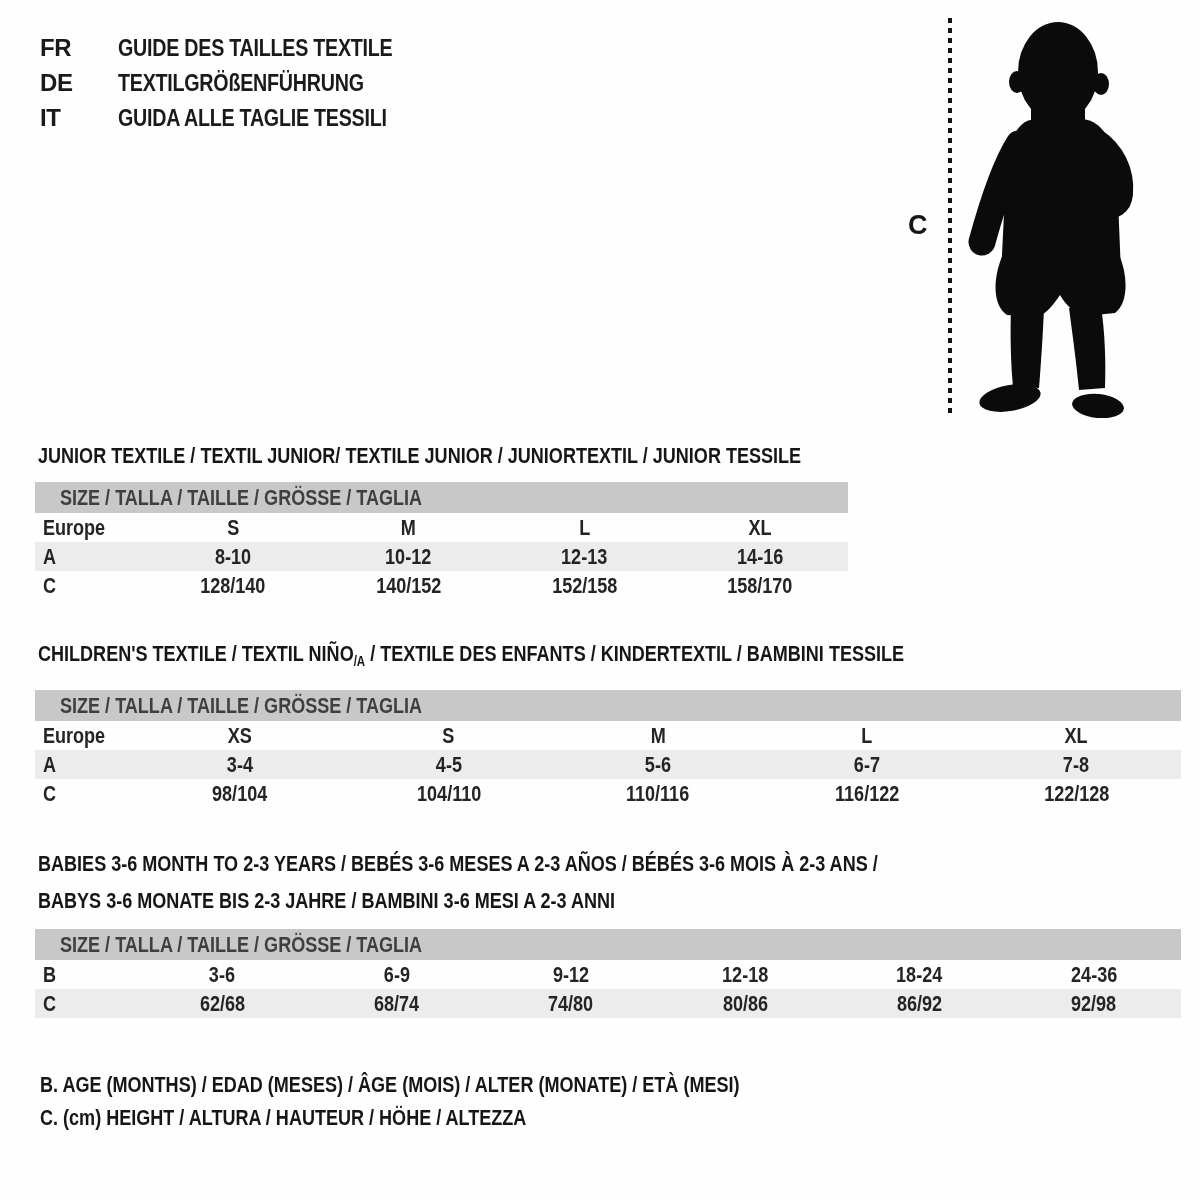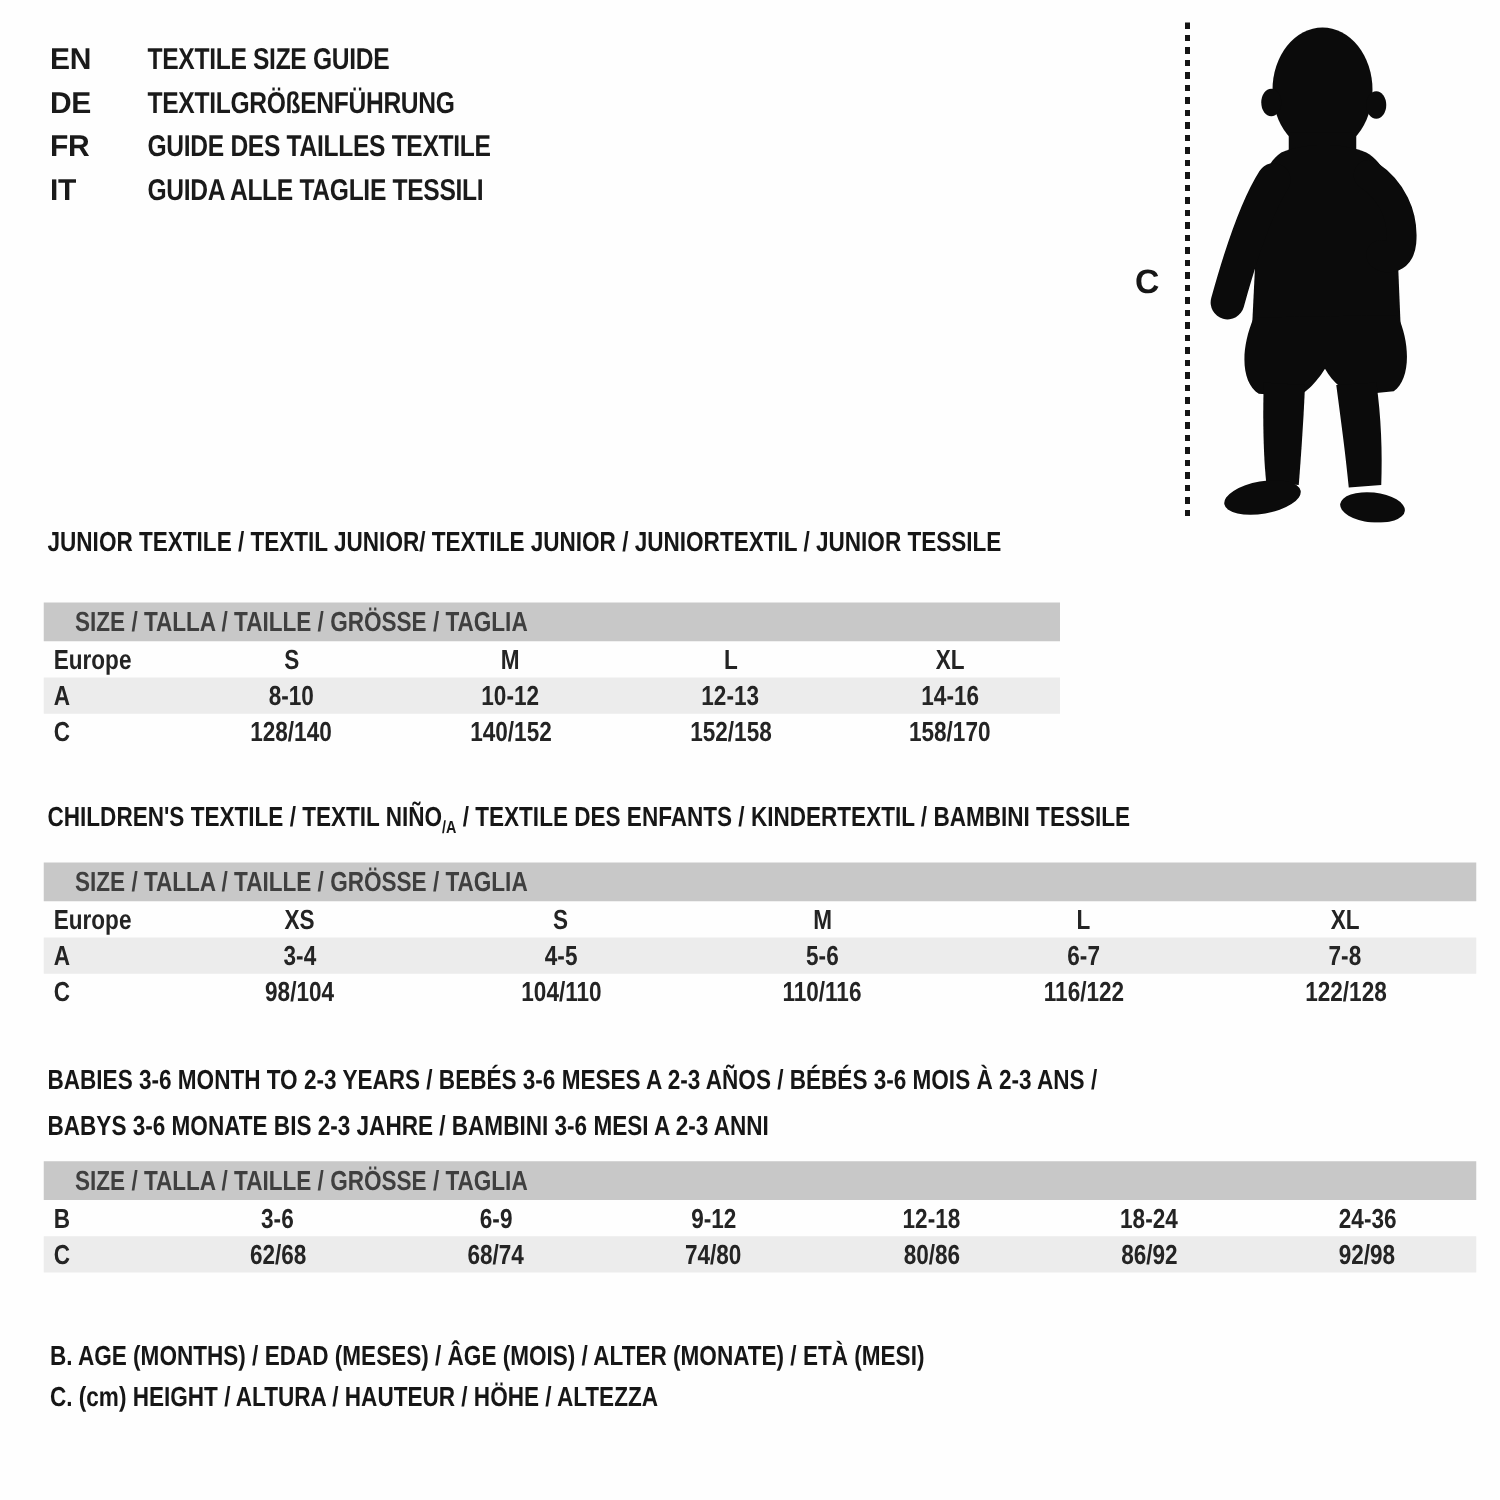--- a/index.html
+++ b/index.html
@@ -46,30 +46,26 @@
   .legend { position:absolute; left:40px; top:1068px; }
   .legend-row { height:33px; display:flex; align-items:center; font-size:22px; font-weight:bold; color:#161616; }
 </style>
 </head>
 <body>
 
 <div class="page">
 
   <div class="lang-block">
     <div class="lang-row">
-      <span class="lang-code">EN</span>
-      <span class="lang-label"><span class="cond">TEXTILE SIZE GUIDE</span></span>
+      <span class="lang-code">FR</span>
+      <span class="lang-label"><span class="cond">GUIDE DES TAILLES TEXTILE</span></span>
     </div>
     <div class="lang-row">
       <span class="lang-code">DE</span>
       <span class="lang-label"><span class="cond">TEXTILGRÖßENFÜHRUNG</span></span>
-    </div>
-    <div class="lang-row">
-      <span class="lang-code">FR</span>
-      <span class="lang-label"><span class="cond">GUIDE DES TAILLES TEXTILE</span></span>
     </div>
     <div class="lang-row">
       <span class="lang-code">IT</span>
       <span class="lang-label"><span class="cond">GUIDA ALLE TAGLIE TESSILI</span></span>
     </div>
   </div>
 
   <div class="figure">
     <span class="c-label">C</span>
     <div class="dash-line"></div>
@@ -92,21 +88,21 @@
 
         <path d="M46,288 C45,320 46,350 48,368 L74,370 C76,345 78,315 79,290 Z"></path>
         <path d="M104,290 C108,320 112,350 114,372 L140,370 C141,345 140,315 136,288 Z"></path>
 
         <ellipse cx="45" cy="380" rx="31" ry="13" transform="rotate(-10 45 380)"></ellipse>
         <ellipse cx="133" cy="388" rx="26" ry="12" transform="rotate(6 133 388)"></ellipse>
       </g>
     </svg>
   </div>
 
-  <div class="sec-title" style="top:422px;">
+  <div class="sec-title" style="top:444px;">
     <span class="cond">JUNIOR TEXTILE / TEXTIL JUNIOR/ TEXTILE JUNIOR / JUNIORTEXTIL / JUNIOR TESSILE</span>
   </div>
   <div class="size-table w-junior" style="top:482px;">
     <div class="bar">
       <span class="cond">SIZE / TALLA / TAILLE / GRÖSSE / TAGLIA</span>
     </div>
     <div class="t-row cols4">
       <div><span class="cond">Europe</span></div>
       <div><span class="condc">S</span></div>
       <div><span class="condc">M</span></div>

